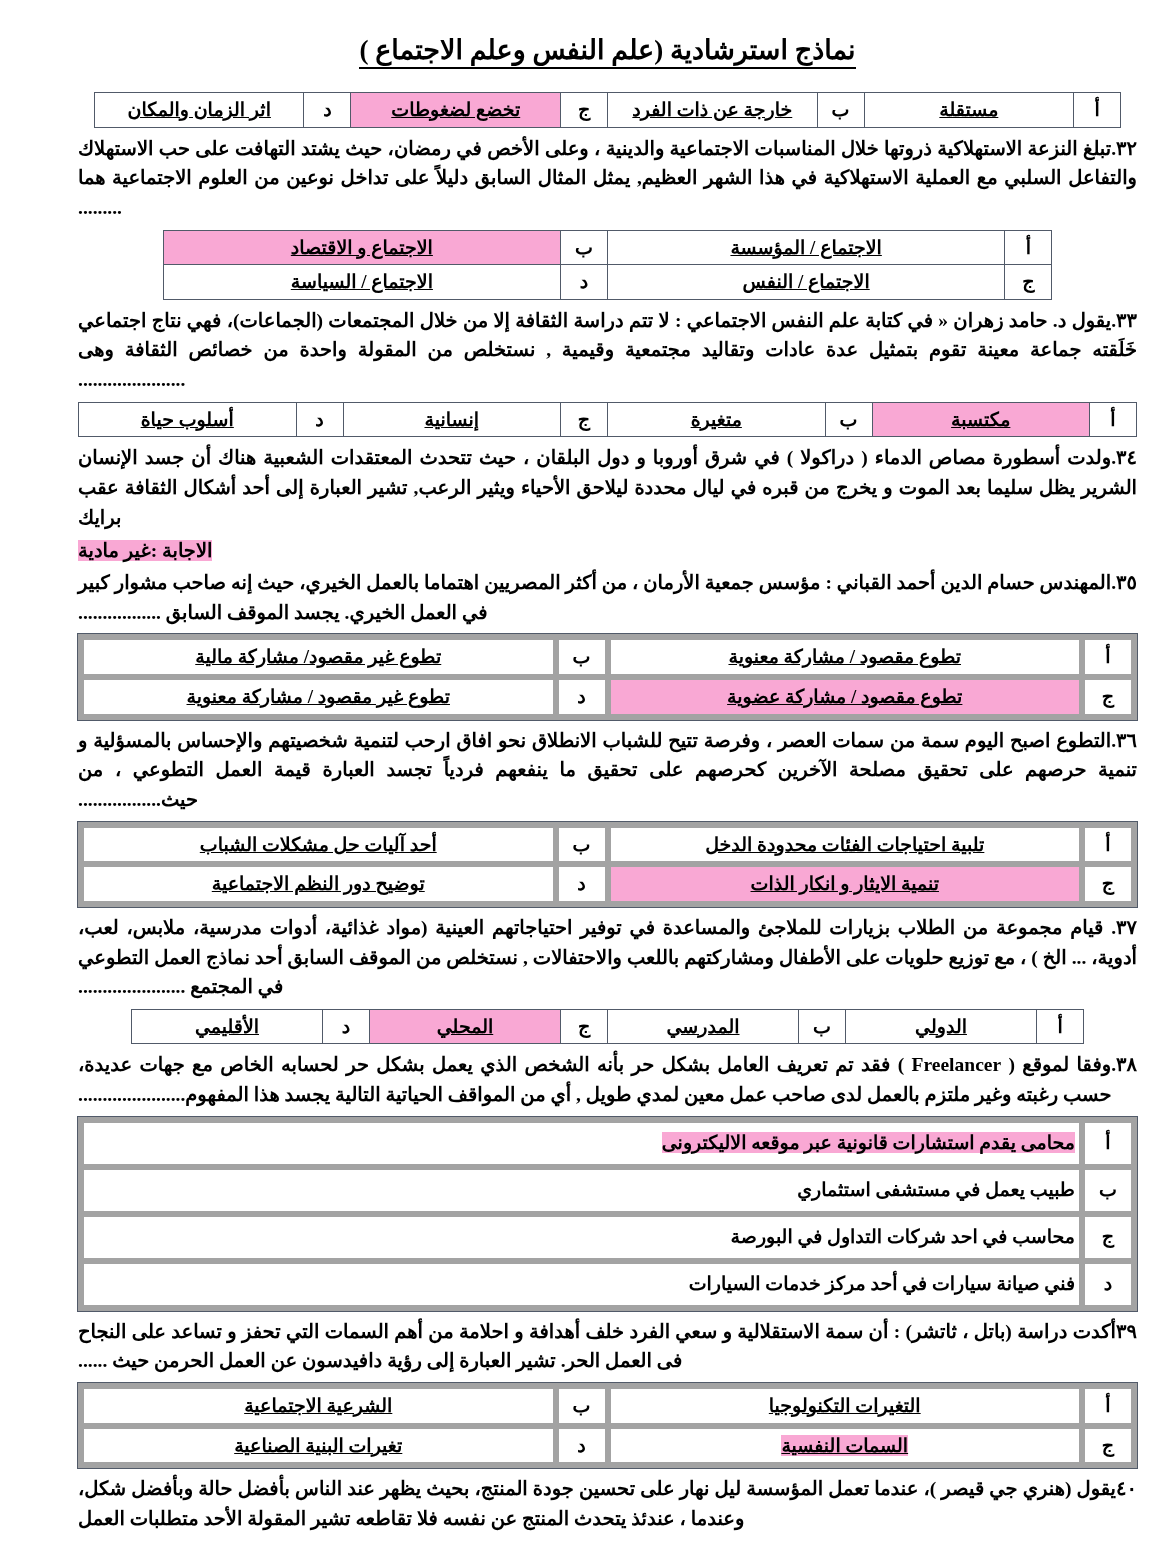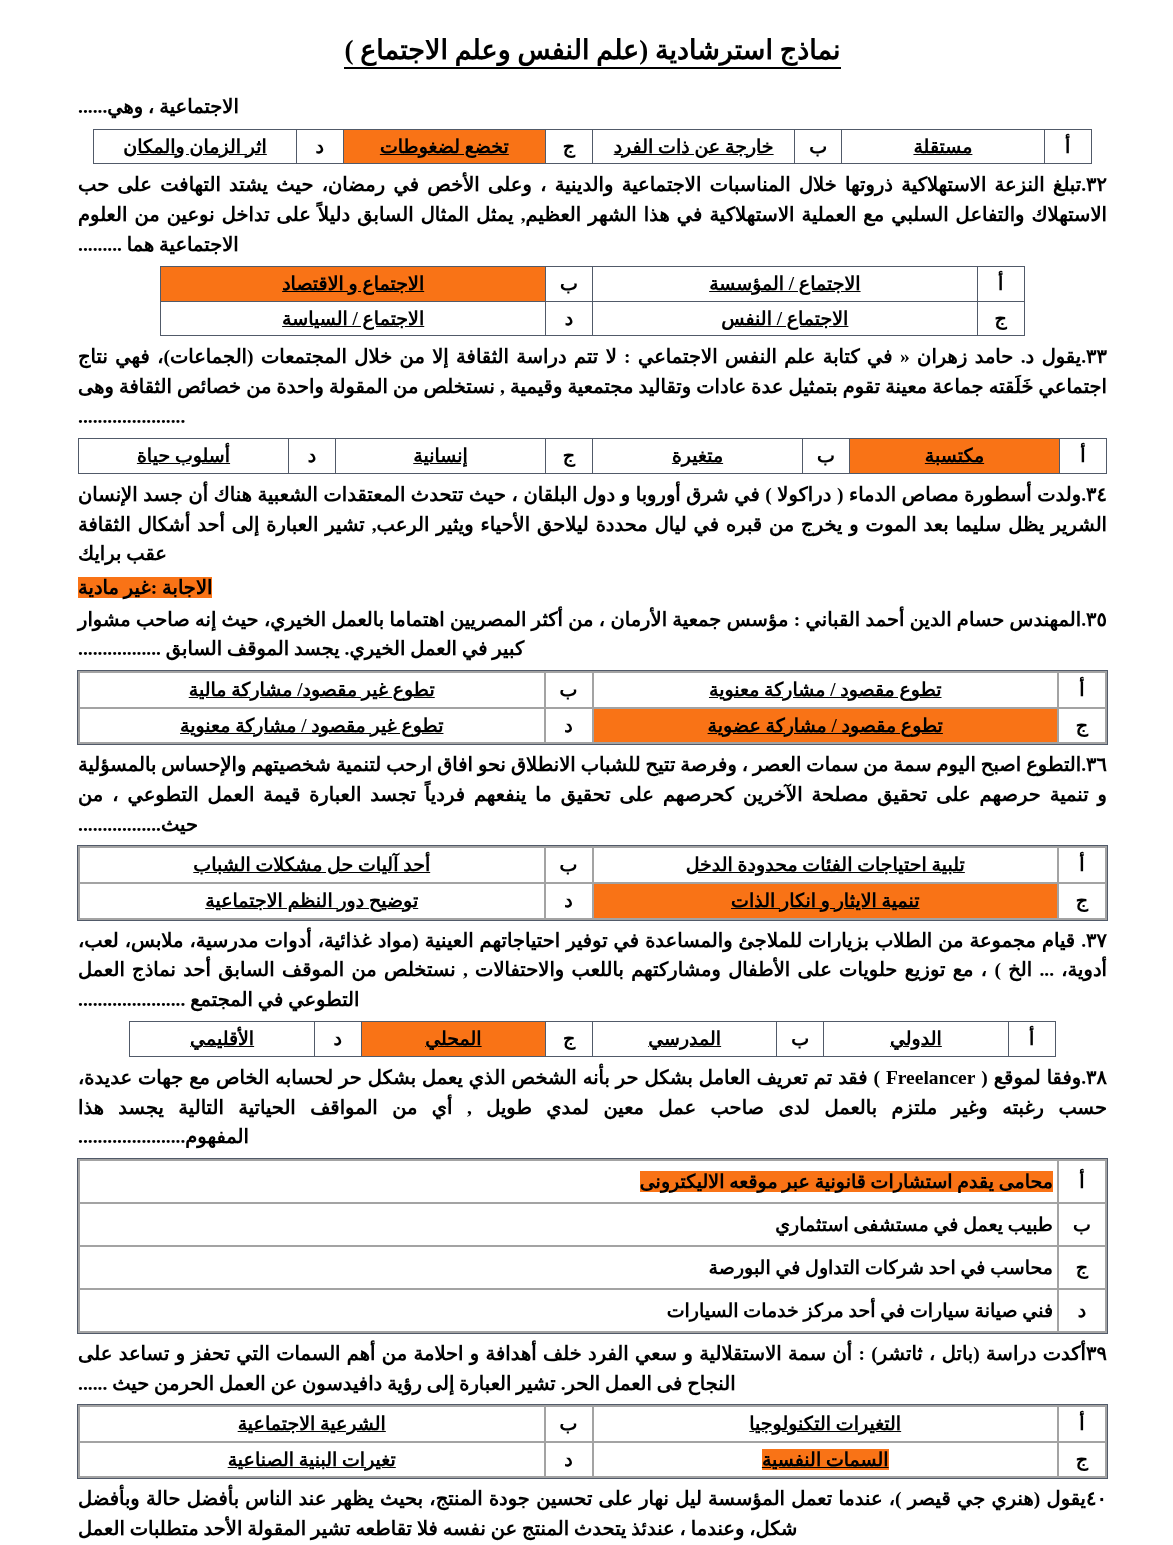--- a/index.html
+++ b/index.html
@@ -13,21 +13,21 @@
     font-family: "Liberation Serif", "DejaVu Serif", serif;
     color: #000000;
     direction: rtl;
     position: relative;
     overflow: hidden;
   }
   .page {
     width: 1173px;
     height: 1545px;
     box-sizing: border-box;
-    padding: 22px 66px 0 78px;
+    padding: 22px 36px 0 78px;
     position: relative;
   }
   .doc-title {
     text-align: center;
     font-size: 27px;
     font-weight: bold;
     letter-spacing: 0px;
     margin: 12px 0 26px 0;
   }
   .doc-title span {
@@ -47,21 +47,21 @@
     text-align: left;
     margin-top: 0;
   }
   .ans-line {
     font-size: 19.5px;
     font-weight: bold;
     text-align: left;
     margin: 2px 0 6px 0;
   }
   .hl {
-    background: #f97316;
+    background: #f9a8d4;
   }
   table.qt {
     border-collapse: collapse;
     width: 100%;
     margin: 4px 0 6px 0;
     table-layout: fixed;
   }
   table.qt td {
     border: 1px solid #515a69;
     font-size: 19px;
@@ -86,21 +86,21 @@
   }
   table.qt.w-full {
     width: 100%;
   }
   table.qt.w-wide {
     width: 97%;
     margin-right: auto;
     margin-left: auto;
   }
   table.qt.outer-thick td {
-    border: 2px solid #a3a3a3;
+    border: 6px solid #a3a3a3;
   }
   table.qt.outer-thick {
     outline: 1px solid #515a69;
   }
   .opt-cell {
     padding-left: 6px;
     padding-right: 6px;
     text-decoration: underline;
   }
   .q38 td.opt {
@@ -110,21 +110,20 @@
 </style>
 </head>
 <body>
 
 <div class="page">
 
   <div class="doc-title">
     <span>نماذج استرشادية (علم النفس وعلم الاجتماع )</span>
   </div>
 
-  <div class="para lead-tail">الاجتماعية ، وهي......</div>
 
   <table class="qt w-wide">
     <tbody>
         <tr>
       <td class="letter">أ</td>
       <td class="opt-cell">مستقلة</td>
       <td class="letter">ب</td>
       <td class="opt-cell">خارجة عن ذات الفرد</td>
       <td class="letter">ج</td>
       <td class="opt-cell hl">تخضع لضغوطات</td>

